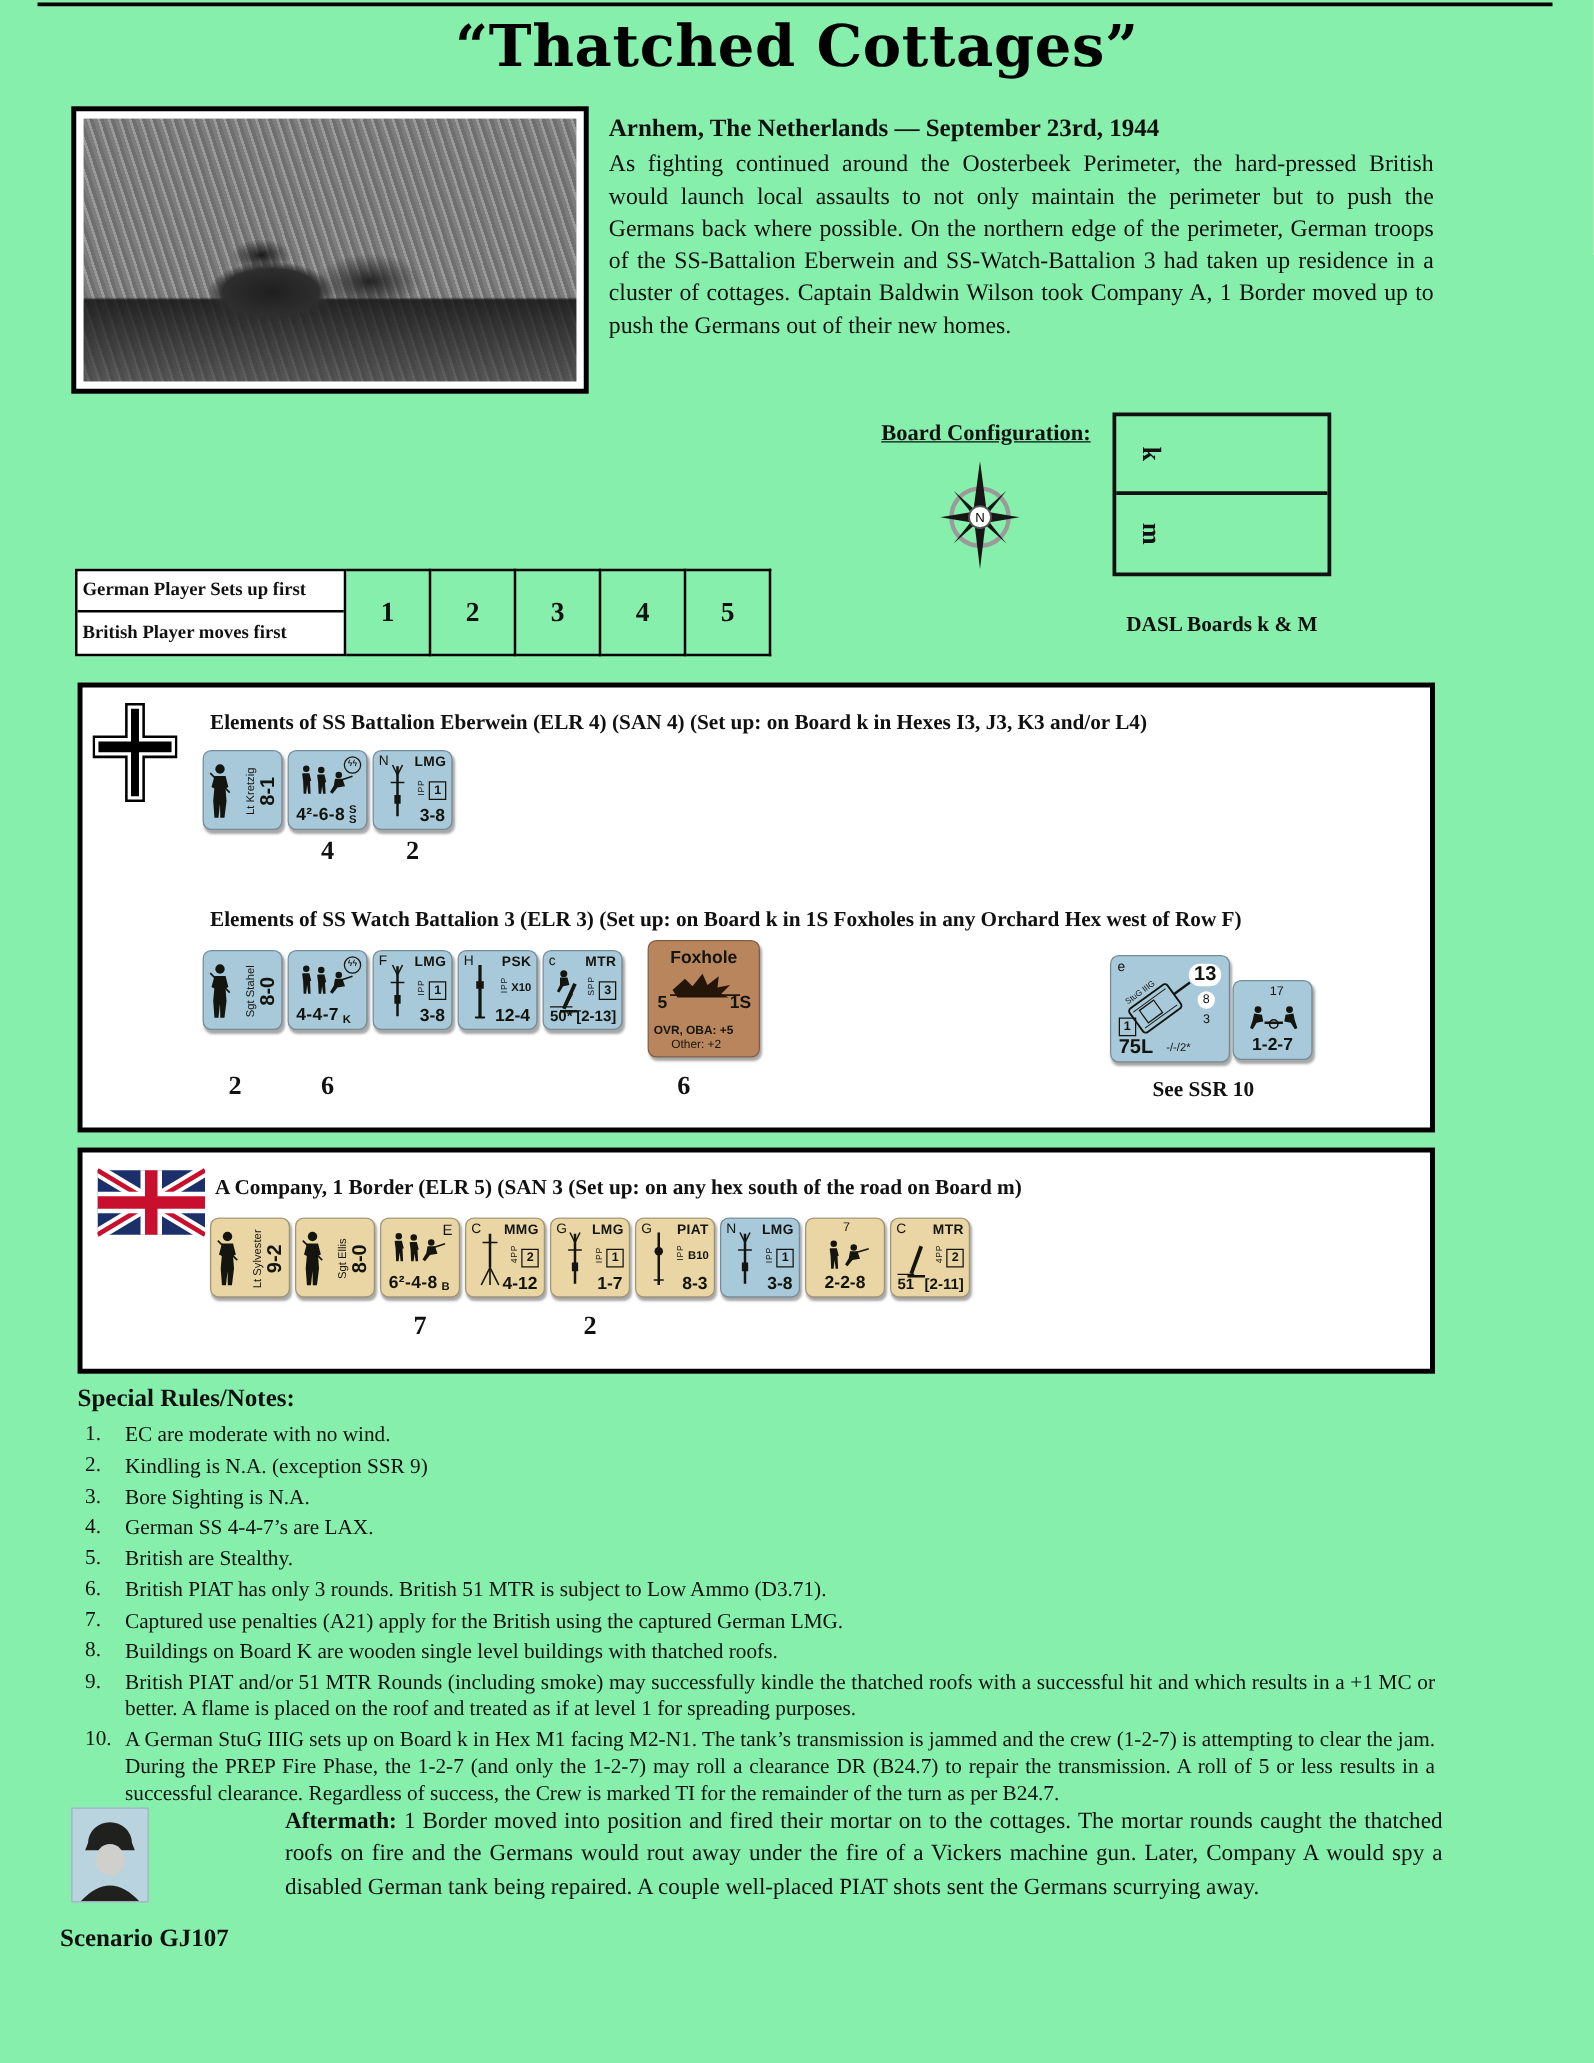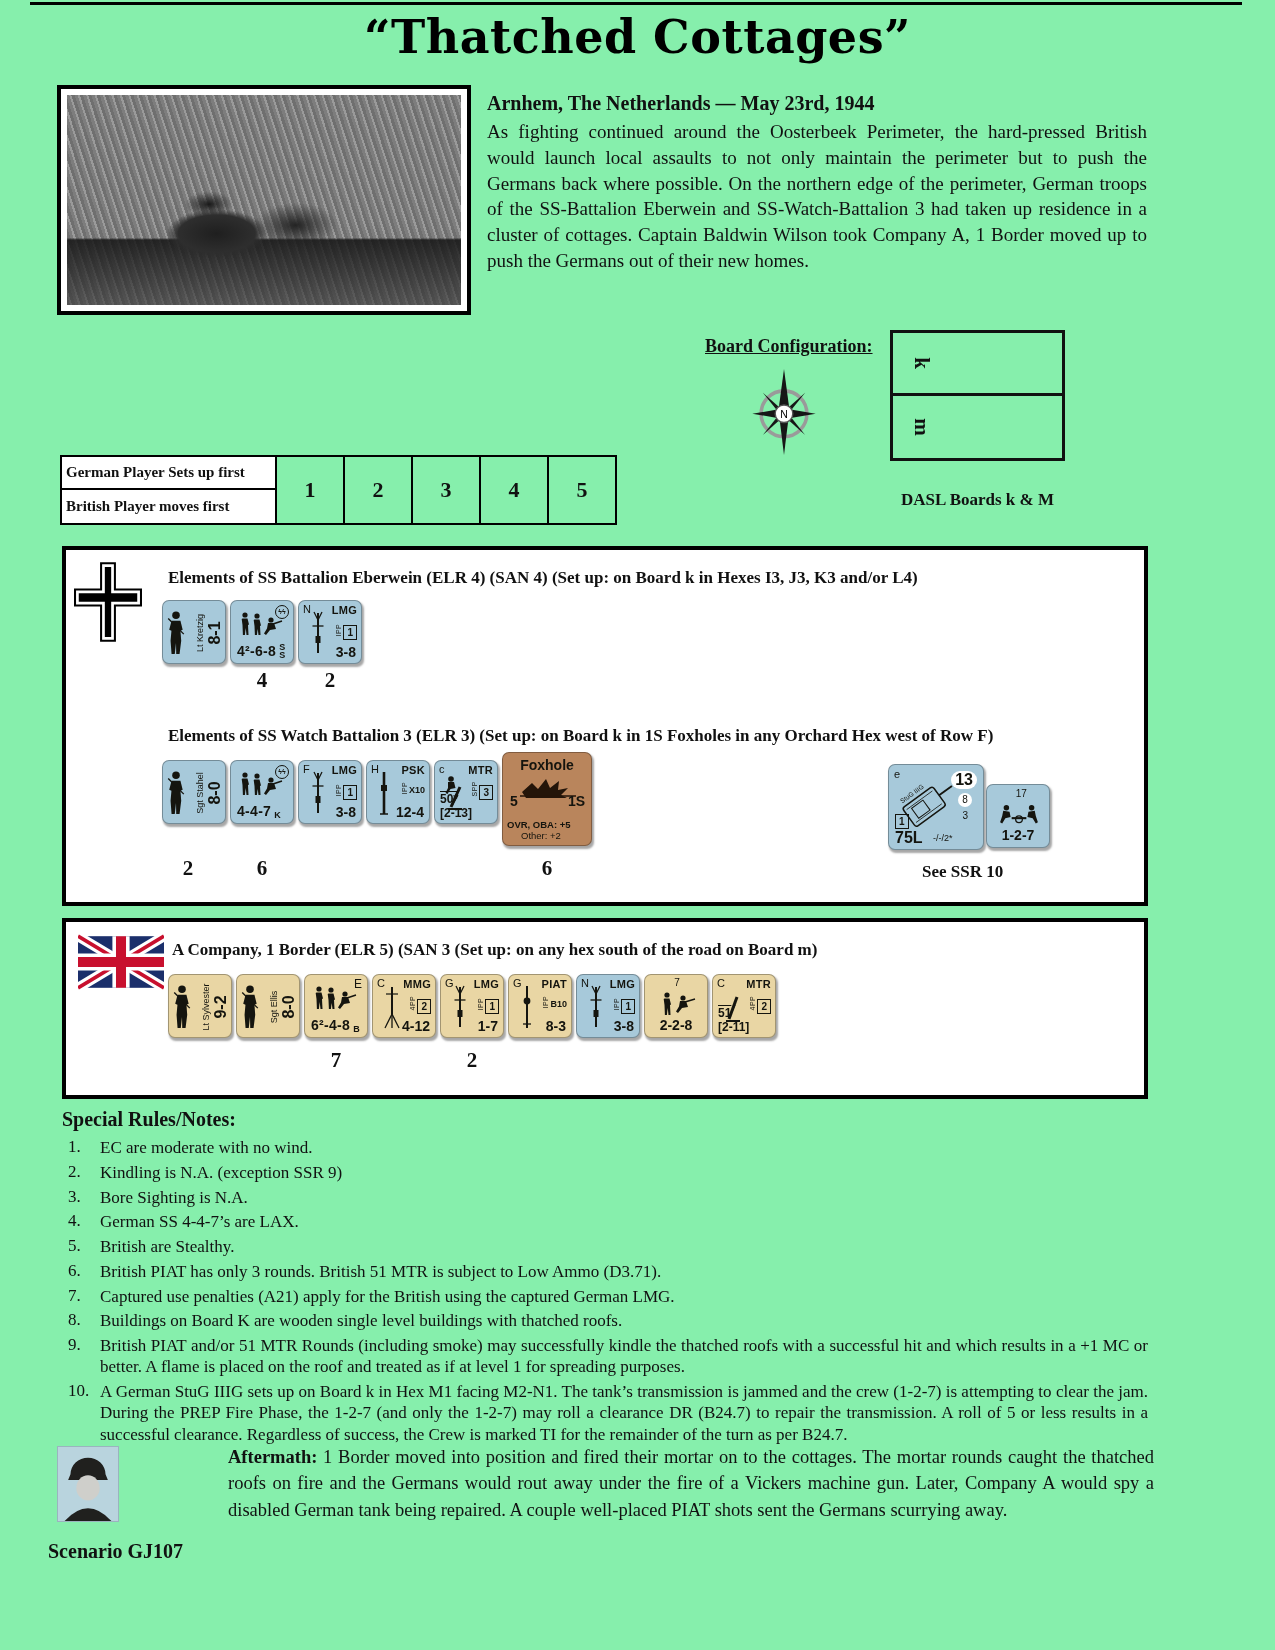--- a/index.html
+++ b/index.html
@@ -76,39 +76,39 @@
   .c-blue { background:#a7c9da; }
   .c-tan { background:#e9d6a4; }
   .c-brown { background:#b9855c; }
   .corner { position:absolute; top:2px; left:4px; font-size:11px; }
   .wname { position:absolute; top:3px; right:4px; font-size:11px; font-weight:bold; letter-spacing:.3px; }
   .pp { position:absolute; right:4px; top:24px; display:flex; align-items:center; gap:1px; }
   .pplab { font-size:7px; transform:rotate(-90deg); width:8px; letter-spacing:.5px; }
   .ppbox { border:1.2px solid #14140e; font-size:10px; font-weight:bold; padding:0 3px; line-height:13px; }
   .ppplain { font-size:9px; font-weight:bold; }
   .rating { position:absolute; bottom:3px; right:5px; font-weight:bold; font-size:14px; }
-  .rating-row { position:absolute; bottom:3px; left:5px; right:4px; display:flex; justify-content:space-between; font-weight:bold; font-size:12px;flex-direction:column; }
+  .rating-row { position:absolute; bottom:3px; left:5px; right:4px; display:flex; justify-content:space-between; font-weight:bold; font-size:12px; }
   .ovl { text-decoration:overline; }
   .gun { position:absolute; left:12px; top:9px; height:46px; }
   .vc { position:absolute; transform:translate(-50%,-50%) rotate(-90deg); white-space:nowrap; }
   .v-name { left:37px; top:32px; font-size:9px; }
   .v-rating { left:52px; top:32px; font-size:16px; font-weight:bold; }
   .fig { position:absolute; }
   .sq-row { position:absolute; bottom:4px; left:6px; right:3px; display:flex; align-items:flex-end; }
   .sq-val { font-weight:bold; font-size:14px; letter-spacing:.3px; }
   .sq-suffix { display:inline-block; width:9px; word-break:break-all; font-size:9px; line-height:8px; margin-left:3px; font-weight:bold; }
   .roundel { position:absolute; top:4px; right:4px; width:14px; height:14px; border:1.2px solid #14140e; border-radius:50%; font-size:7px; line-height:12px; text-align:center; font-weight:bold; }
   .cls-letter { position:absolute; top:2px; right:5px; font-size:12px; }
   .hs-id { position:absolute; top:2px; left:50%; transform:translateX(-30%); font-size:10px; }
   .hs-val { position:absolute; bottom:4px; left:0; right:0; text-align:center; font-weight:bold; font-size:14px; }
 
   .count { position:absolute; transform:translateX(-50%); font-family:"Liberation Serif", serif; font-weight:bold; font-size:21px; }
 
   
-  .foxhole { width:90px; height:94px; }
+  .foxhole { width:90px; height:94px;margin-left:16px; }
   .fx-title { position:absolute; top:4px; left:0; right:0; text-align:center; font-weight:bold; font-size:14px; }
   .fx-cap { position:absolute; top:40px; left:7px; font-weight:bold; font-size:14px; }
   .fx-type { position:absolute; top:40px; right:6px; font-weight:bold; font-size:14px; }
   .fx-l1 { position:absolute; bottom:15px; left:4px; font-weight:bold; font-size:9.5px; }
   .fx-l2 { position:absolute; bottom:4px; left:18px; font-weight:normal; font-size:9.5px; }
 
   
   .stug { width:96px; height:86px; }
   .st-corner { position:absolute; top:3px; left:5px; font-size:11px; }
   .st-mp { position:absolute; top:6px; right:6px; background:#fff; border-radius:9px; padding:0 4px; font-weight:bold; font-size:16px; line-height:18px; }
@@ -143,21 +143,21 @@
 
   <div class="abs top-rule"></div>
 
   <div class="abs title">“Thatched Cottages”</div>
 
   <div class="abs photo-frame">
     <div class="photo"></div>
   </div>
 
   <div class="abs intro">
-    <div class="intro-h">Arnhem, The Netherlands — May 23rd, 1944</div>
+    <div class="intro-h">Arnhem, The Netherlands — September 23rd, 1944</div>
     <div class="intro-b">As fighting continued around the Oosterbeek Perimeter, the hard-pressed British would launch local assaults to not only maintain the perimeter but to push the Germans back where possible. On the northern edge of the perimeter, German troops of the SS-Battalion Eberwein and SS-Watch-Battalion 3 had taken up residence in a cluster of cottages. Captain Baldwin Wilson took Company A, 1 Border moved up to push the Germans out of their new homes.</div>
   </div>
 
 
   <div class="abs bc-label">Board Configuration:</div>
 
   <svg class="abs compass" viewBox="0 0 100 100">
     <circle cx="50" cy="52" r="26" fill="none" stroke="#9a9a9a" stroke-width="4"></circle>
     <polygon points="50,1 56,46 50,52 44,46" fill="#161616"></polygon>
     <polygon points="50,99 55,58 50,52 45,58" fill="#161616"></polygon>

